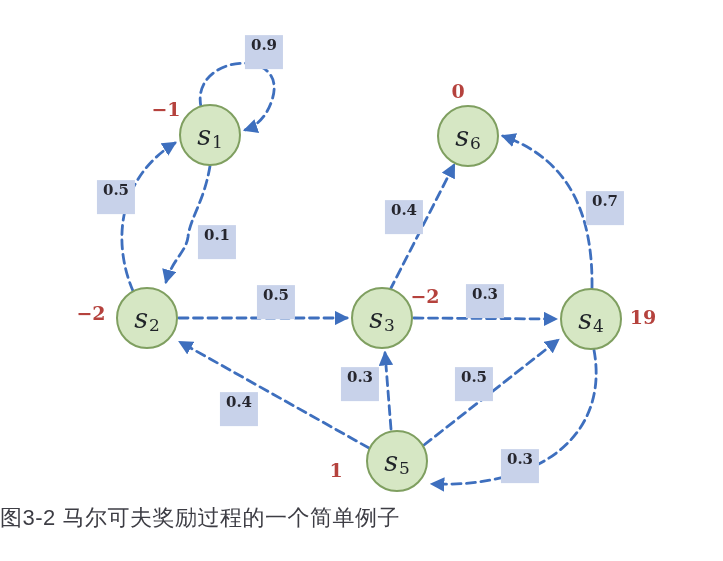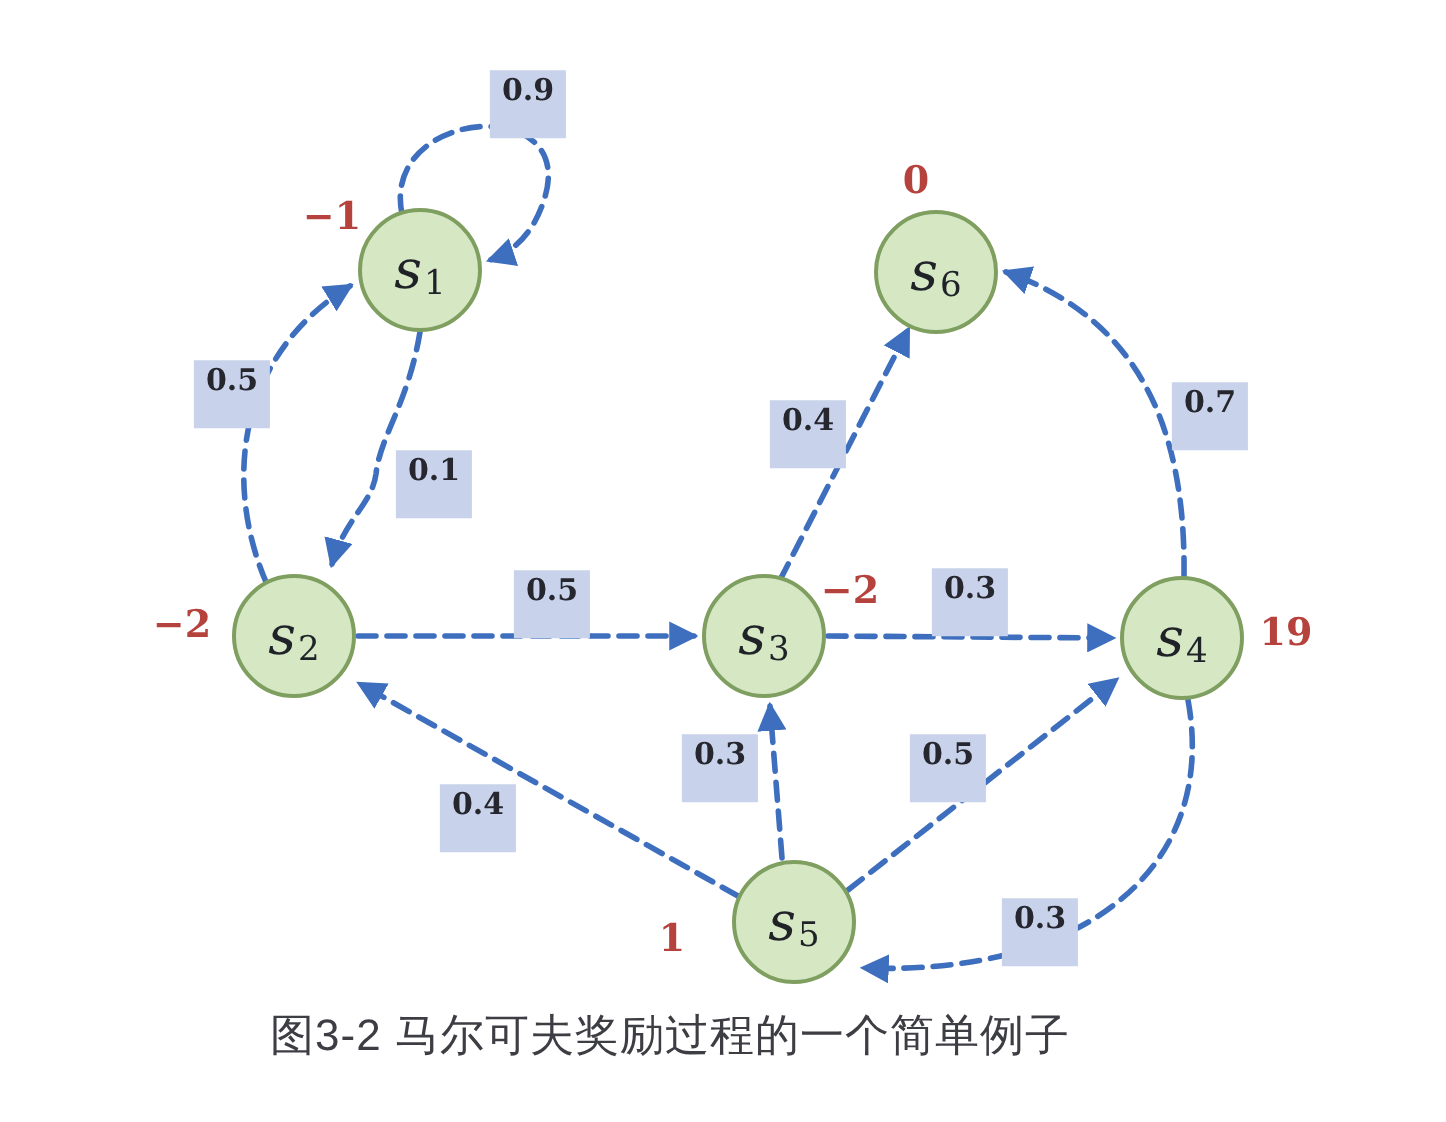--- a/index.html
+++ b/index.html
@@ -25,21 +25,21 @@
     padding:1px 6px 14px 6px; line-height:1.25;
     white-space:nowrap;
   }
   .reward {
     position:absolute; transform:translate(-50%,-50%);
     color:#b5423d; font-size:19px; font-weight:bold;
     white-space:nowrap; line-height:1;
   }
   .caption {
     position:absolute; left:0; top:503px; width:670px;
-    text-align:center; color:#3d3d44;
+    color:#3d3d44;
     font-family:"Liberation Sans","DejaVu Sans",sans-serif;
     font-size:22px; letter-spacing:0.5px;
   }
 </style>
 </head>
 <body>
 
 <div id="stage">
 
   <svg id="edges" viewBox="0 0 723 561" xmlns="http://www.w3.org/2000/svg">

